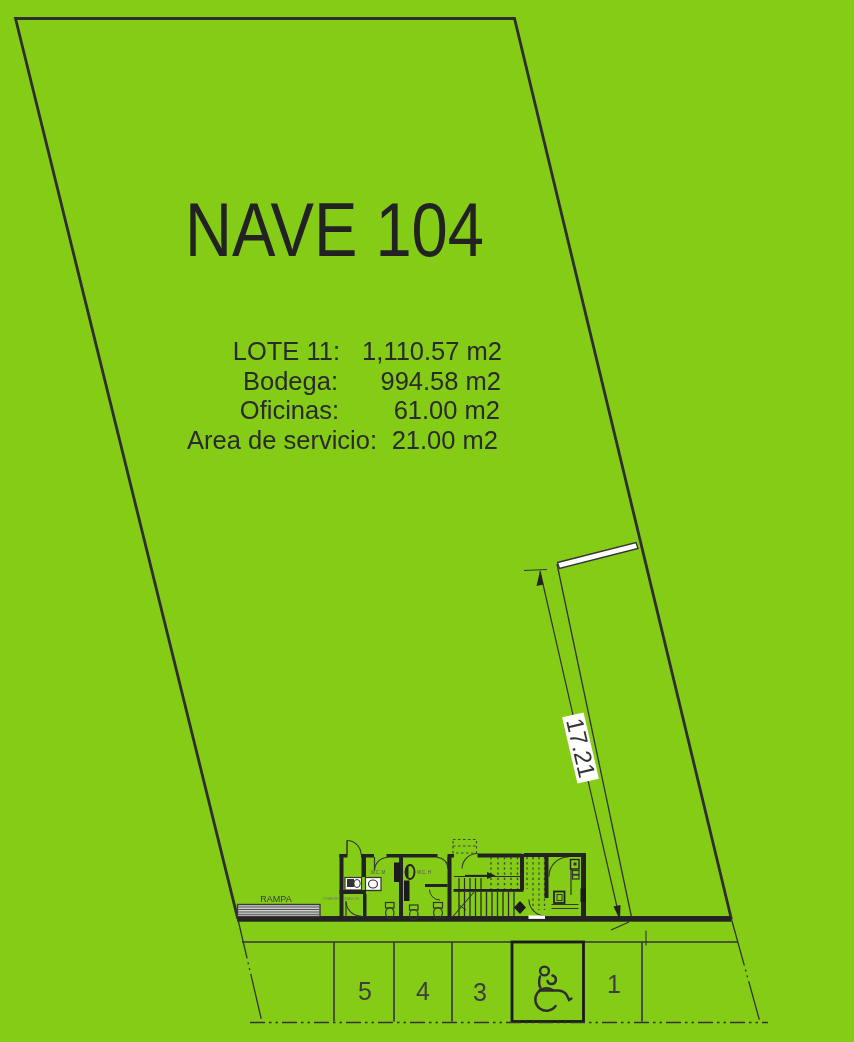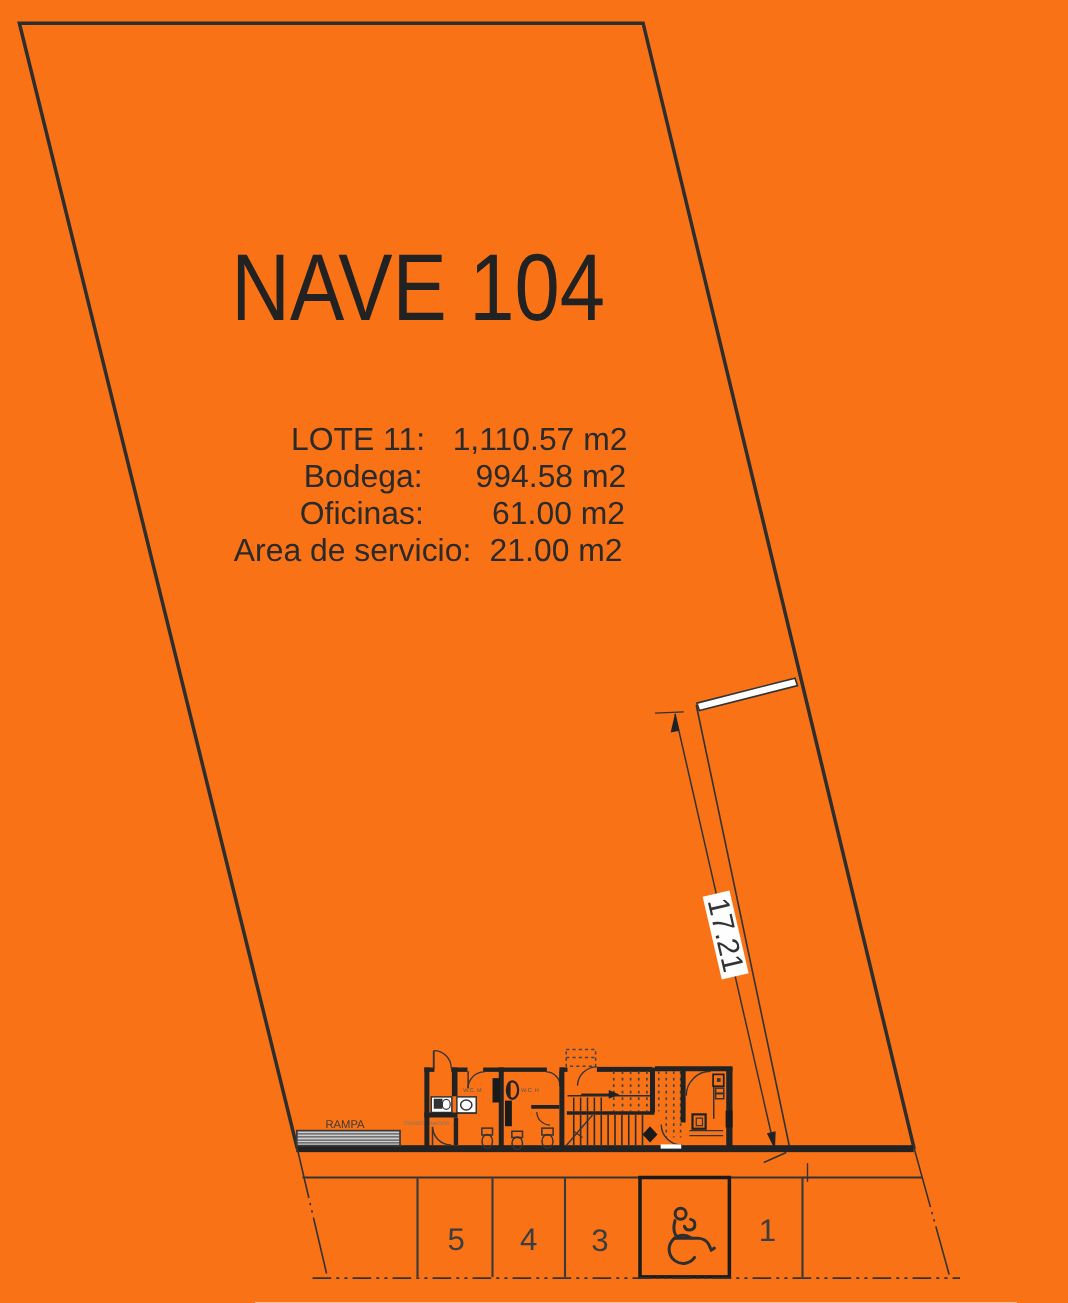--- a/index.html
+++ b/index.html
@@ -1,16 +1,16 @@
 <!DOCTYPE html>
 <html><head>
 <meta charset="utf-8">
 <style>
   html,body{margin:0;padding:0;background:#ffffff;}
-  .page{position:relative;width:854px;height:1042px;background:#f97316;overflow:hidden;
+  .page{position:relative;width:854px;height:1042px;background:#84cc16;overflow:hidden;
         font-family:"Liberation Sans", sans-serif;}
   svg{position:absolute;left:0;top:0;}
   text{font-family:"Liberation Sans", sans-serif;}
 </style>
 </head>
 <body>
 <div class="page">
 <svg width="854" height="1042" viewBox="0 0 854 1042">
 
 <g>

